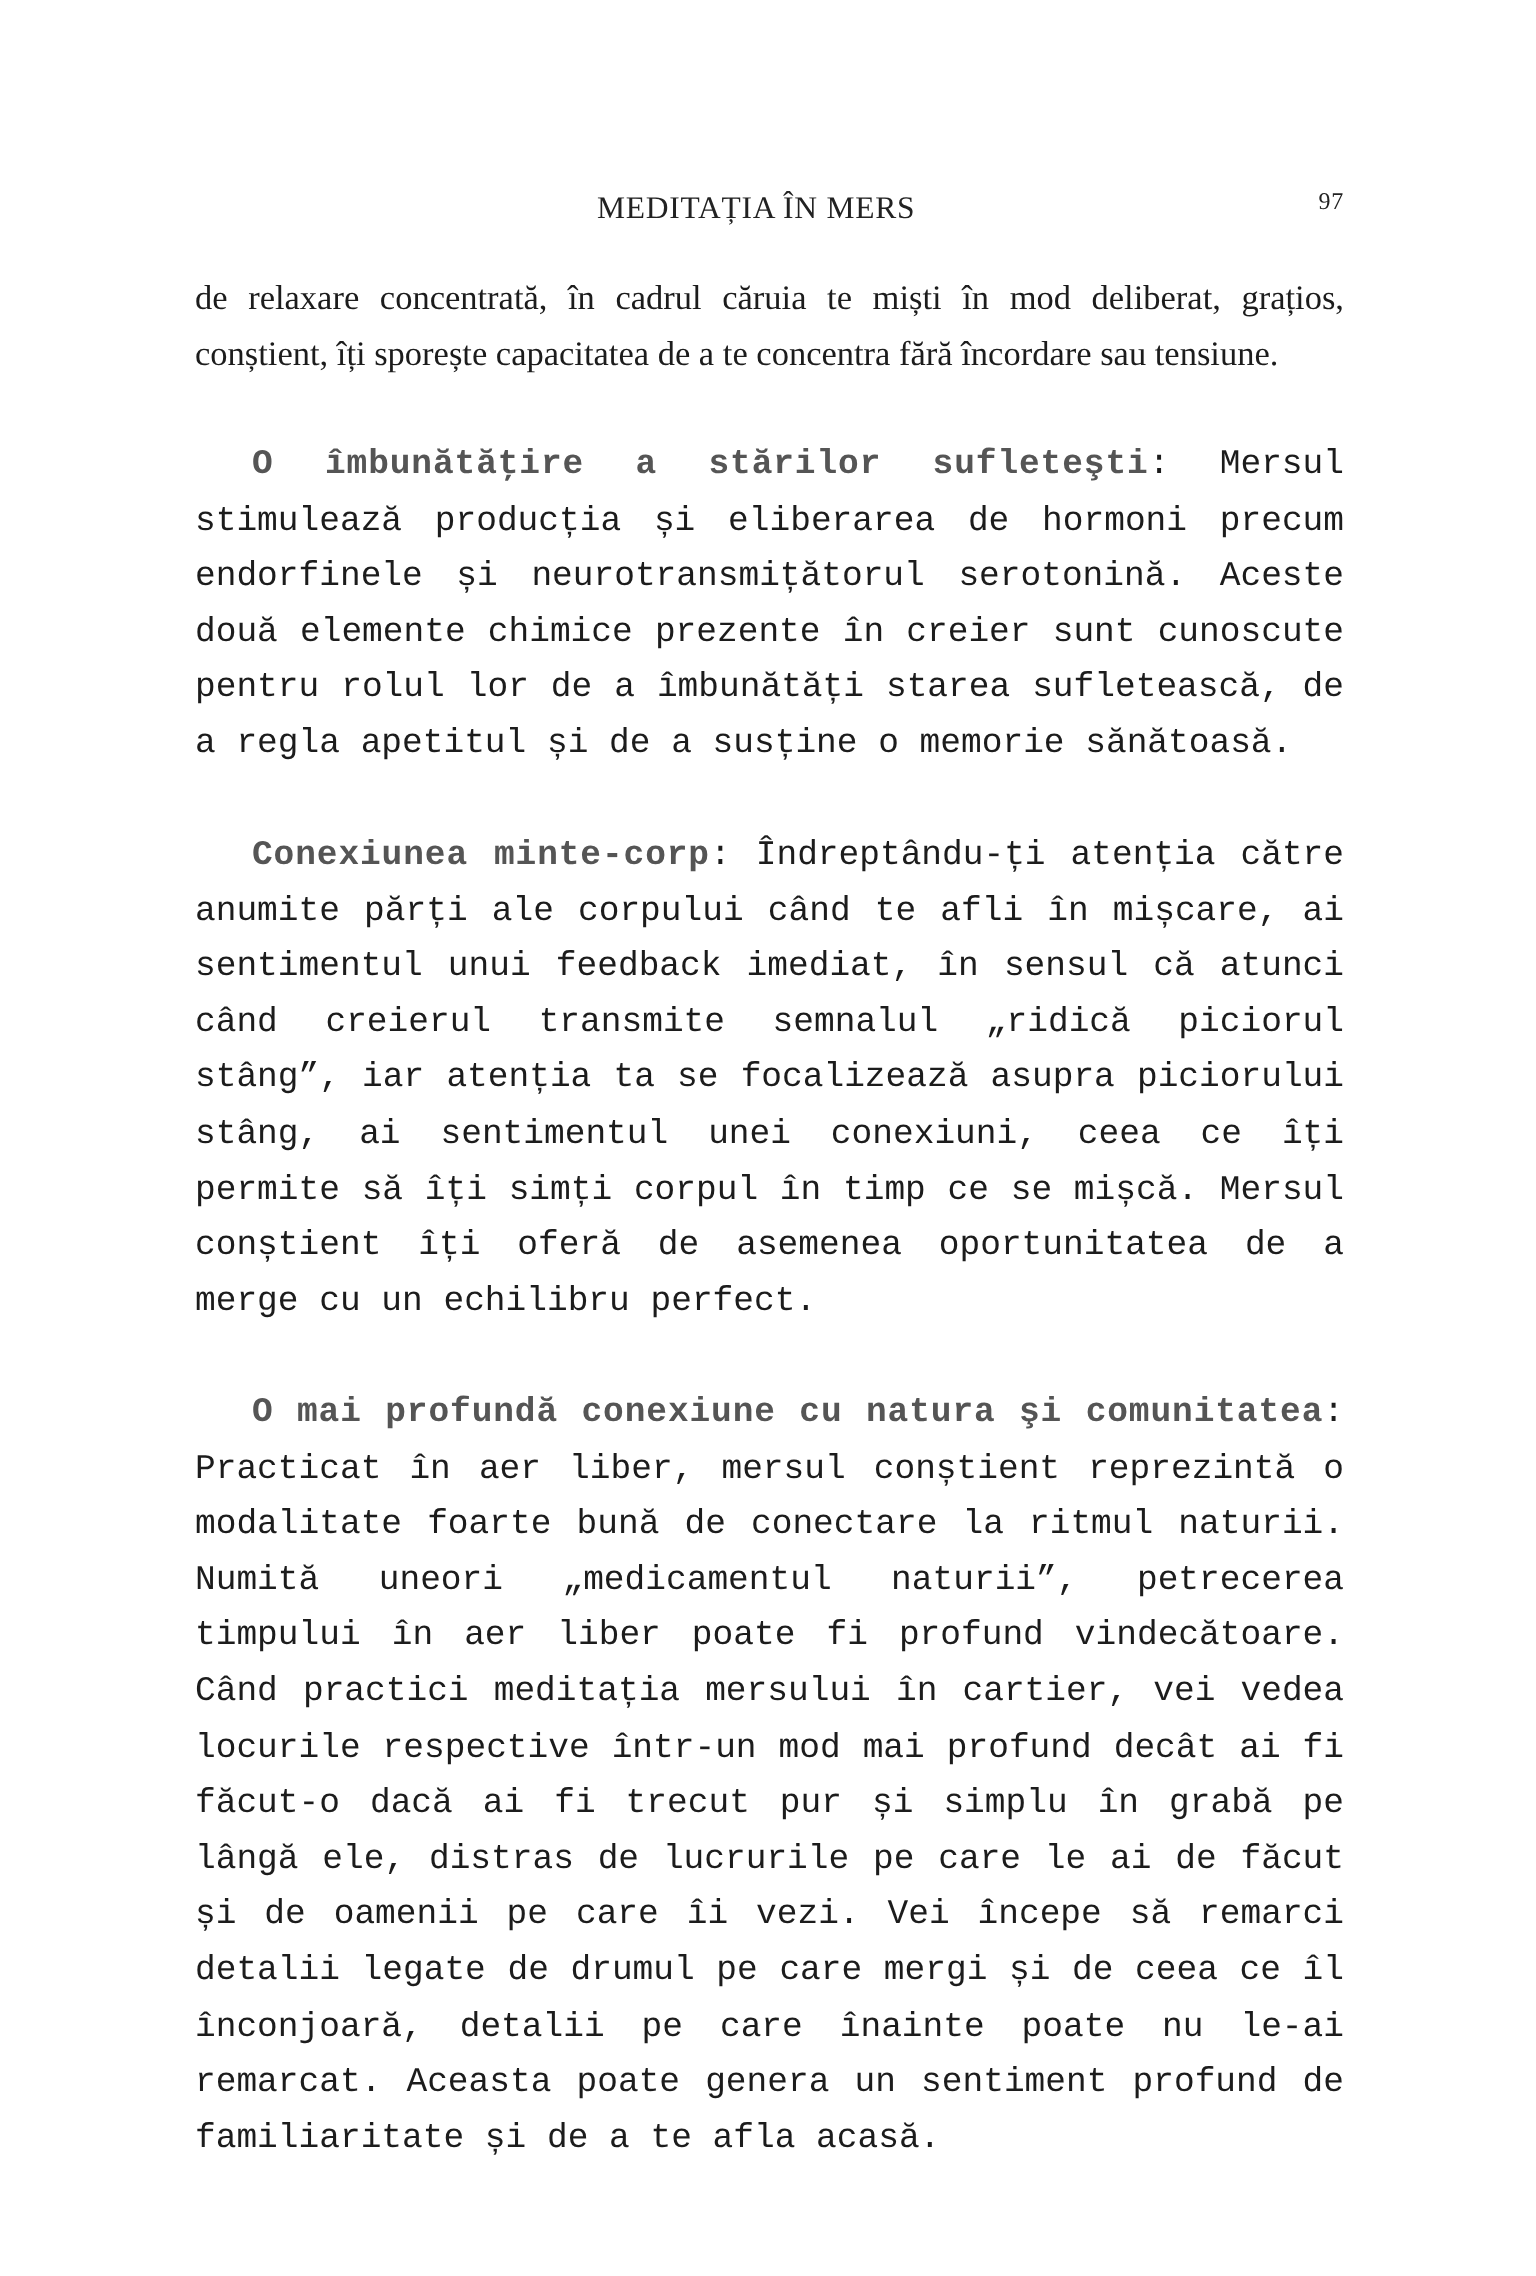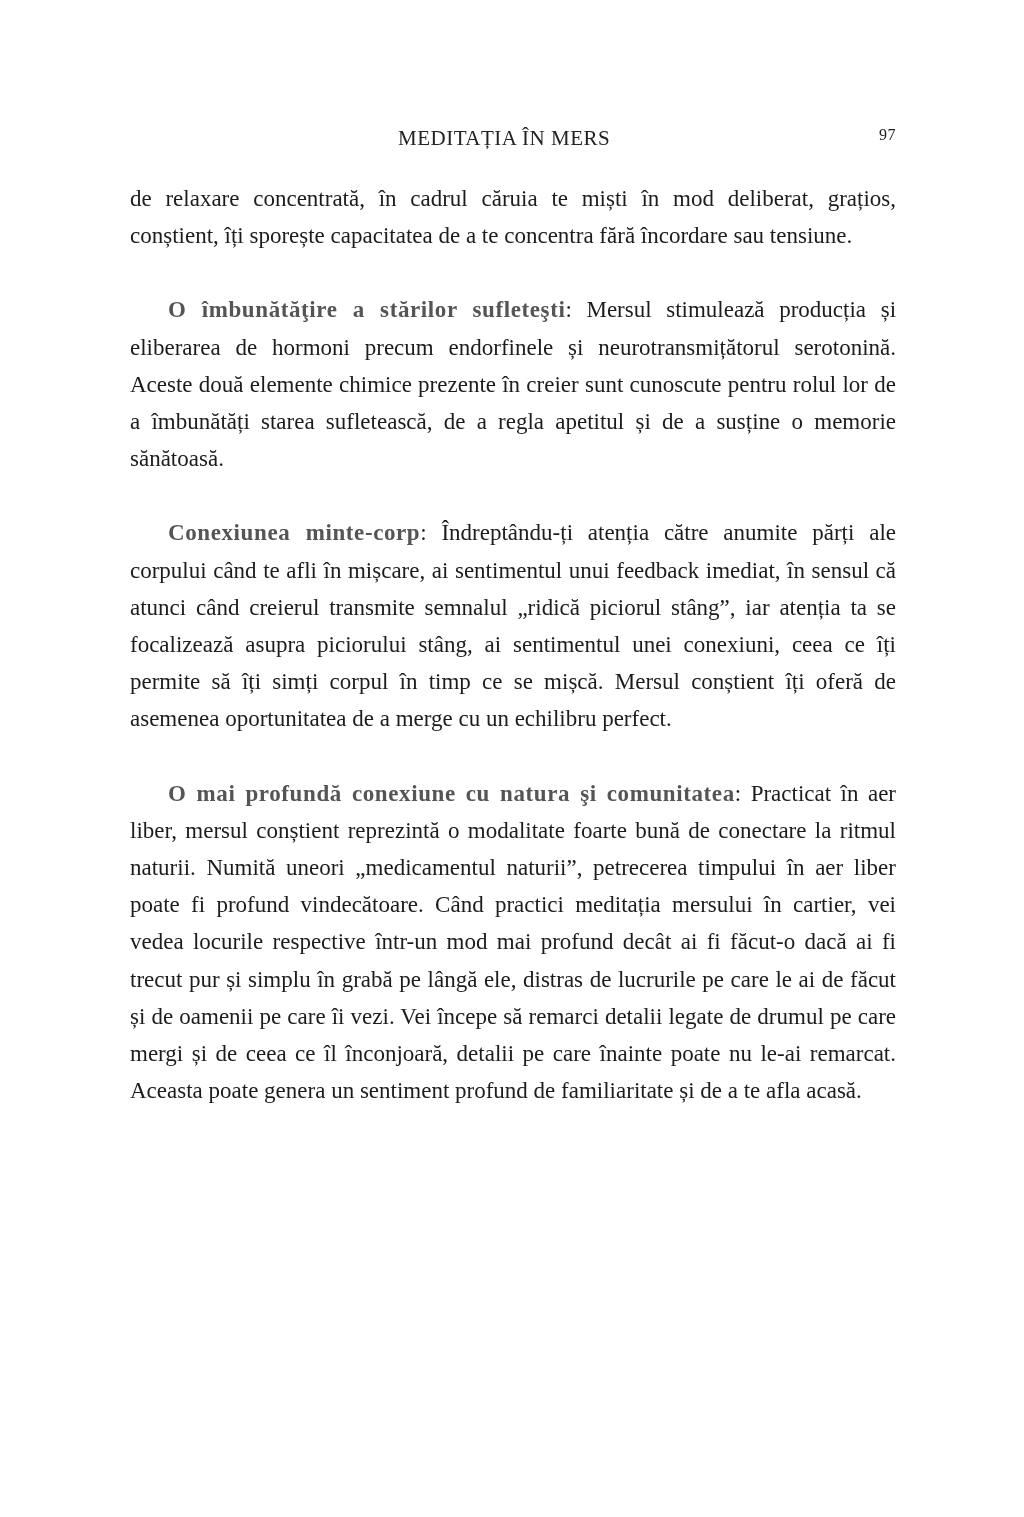--- a/index.html
+++ b/index.html
@@ -15,21 +15,21 @@
   }
   .running-title { position: absolute; left: 268px; top: 4px; }
   .page-number { position: absolute; right: 0; top: 4px; font-size: 16px; }
   .body {
     position: absolute; left: 130px; top: 180px; width: 766px;
     font-size: 23px; line-height: 37.2px; text-align: justify;
     hyphens: manual;
   }
   .body p { margin: 0 0 37px 0; }
   .body p.continuation { text-indent: 0; }
-  .body p.indented { text-indent: 38px; }
+  .body p.indented { text-indent: 38px; font-family: Liberation Mono, monospace; }
   .run-in-head {
     font-weight: bold; color: #555555; letter-spacing: 0.6px;
   }
 </style>
 </head>
 <body>
 
 <div class="page">
   <div class="running-head">
     <span class="running-title">MEDITAȚIA ÎN MERS</span>

